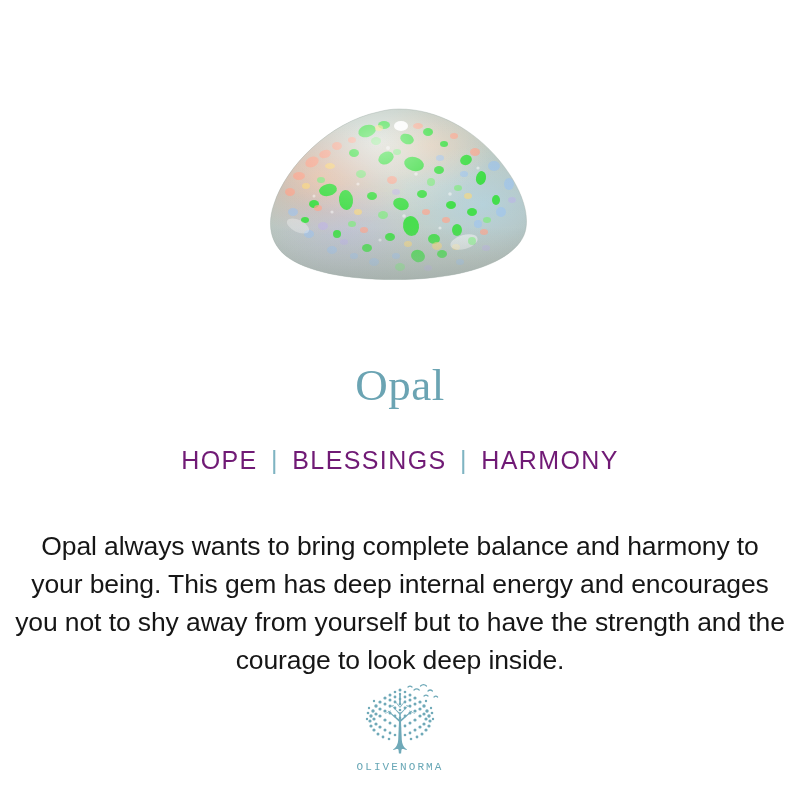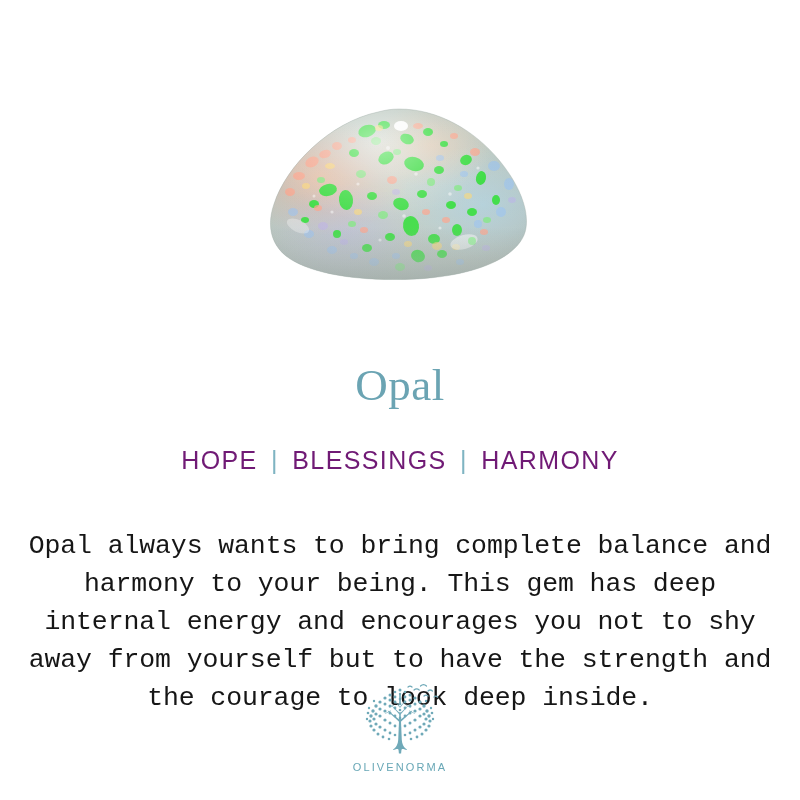--- a/index.html
+++ b/index.html
@@ -78,41 +78,41 @@
   }
   .subtitle .kw { color: #701a75; }
 
   
   .blurb {
     position: absolute;
     left: 14px;
     top: 500px;
     width: 772px;
     text-align: center;
-    font-family: Liberation Mono, monospace;
+    font-family: Liberation Sans, sans-serif;
     font-size: 26.5px;
     line-height: 38px;
     color: #161616;
     letter-spacing: -0.1px;
   }
 
   
   .logo {
     position: absolute;
     left: 0;
     top: 682px;
     width: 800px;
     display: flex;
     flex-direction: column;
     align-items: center;
   }
   .logo-mark { display: block; width: 92px; height: 76px; }
   .logo-word {
     margin-top: 3px;
-    font-family: Liberation Sans, sans-serif;
+    font-family: Liberation Mono, monospace;
     font-size: 11px;
     letter-spacing: 2.1px;
     font-weight: 500;
     color: #68a7b6;
   }
 </style>
 </head>
 <body>
 
 <div class="card">

